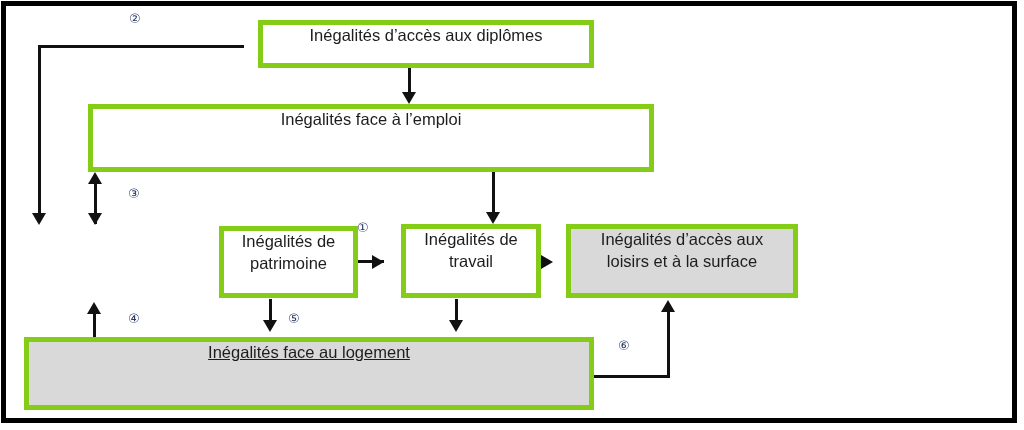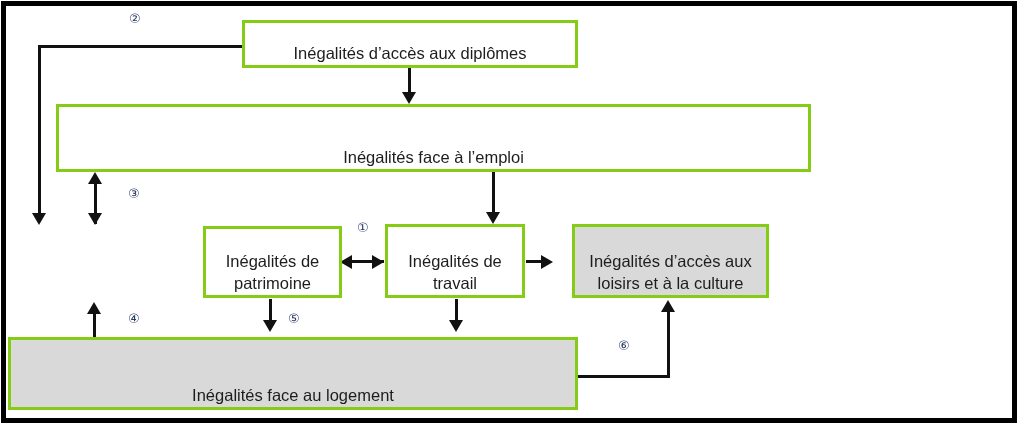--- a/index.html
+++ b/index.html
@@ -22,30 +22,31 @@
     top: 1px;
     width: 1016px;
     height: 422px;
     border: 5px solid #000000;
     box-sizing: border-box;
     background: #ffffff;
   }
   .node {
     position: absolute;
     box-sizing: border-box;
-    border: 3px solid #84cc16;
+    border: 5px solid #84cc16;
     background: #ffffff;
     display: flex;
     flex-direction: column;
     align-items: center;
-    justify-content: flex-end;
+    justify-content: flex-start;
     text-align: center;
     color: #1d1d1d;
     line-height: 1.32;
     z-index: 5;
+    margin-left: 16px;
   }
   .node.shaded {
     background: #d9d9d9;
   }
   .node .l1 { display: block; white-space: nowrap; }
   .node .l2 { display: block; white-space: nowrap; }
 
   .fs16 { font-size: 16.5px; }
 
   
@@ -130,41 +131,41 @@
   <div class="arrowhead ah-down" style="left:449px; top:320px;"></div>
 
   <div class="seg-h" style="left:576px; top:375px; width:94px;"></div>
   <div class="seg-v" style="left:667px; top:310px; height:68px;"></div>
   <div class="arrowhead ah-up" style="left:661px; top:300px;"></div>
 
   <div class="node fs16" style="left:242px; top:20px; width:336px; height:48px;">
     <span class="l1">Inégalités d’accès aux diplômes</span>
   </div>
 
-  <div class="node fs16" style="left:56px; top:104px; width:755px; height:68px;gap:38px;">
+  <div class="node fs16" style="left:72px; top:104px; width:566px; height:68px;gap:38px;">
     <span class="l1">Inégalités face à l’emploi</span>
   </div>
 
 
   <div class="node fs16" style="left:203px; top:226px; width:139px; height:72px;">
     <span class="l1">Inégalités de</span>
     <span class="l2">patrimoine</span>
   </div>
 
   <div class="node fs16" style="left:385px; top:224px; width:140px; height:74px;">
     <span class="l1">Inégalités de</span>
     <span class="l2">travail</span>
   </div>
 
-  <div class="node fs16 shaded" style="left:572px; top:224px; width:197px; height:74px;">
+  <div class="node fs16 shaded" style="left:550px; top:224px; width:232px; height:74px;">
     <span class="l1">Inégalités d’accès aux</span>
-    <span class="l2">loisirs et à la culture</span>
+    <span class="l2">loisirs et à la surface</span>
   </div>
 
-  <div class="node fs16 shaded" style="left:8px; top:337px; width:570px; height:73px;">
+  <div class="node fs16 shaded" style="left:8px; top:337px; width:570px; height:73px;text-decoration:underline;">
     <span class="l1">Inégalités face au logement</span>
   </div>
 
   <div class="circled" style="left:357px; top:221px;">①</div>
   <div class="circled" style="left:129px; top:12px;">②</div>
   <div class="circled" style="left:128px; top:187px;">③</div>
   <div class="circled" style="left:128px; top:312px;">④</div>
   <div class="circled" style="left:288px; top:312px;">⑤</div>
   <div class="circled" style="left:618px; top:339px;">⑥</div>
 </div>

